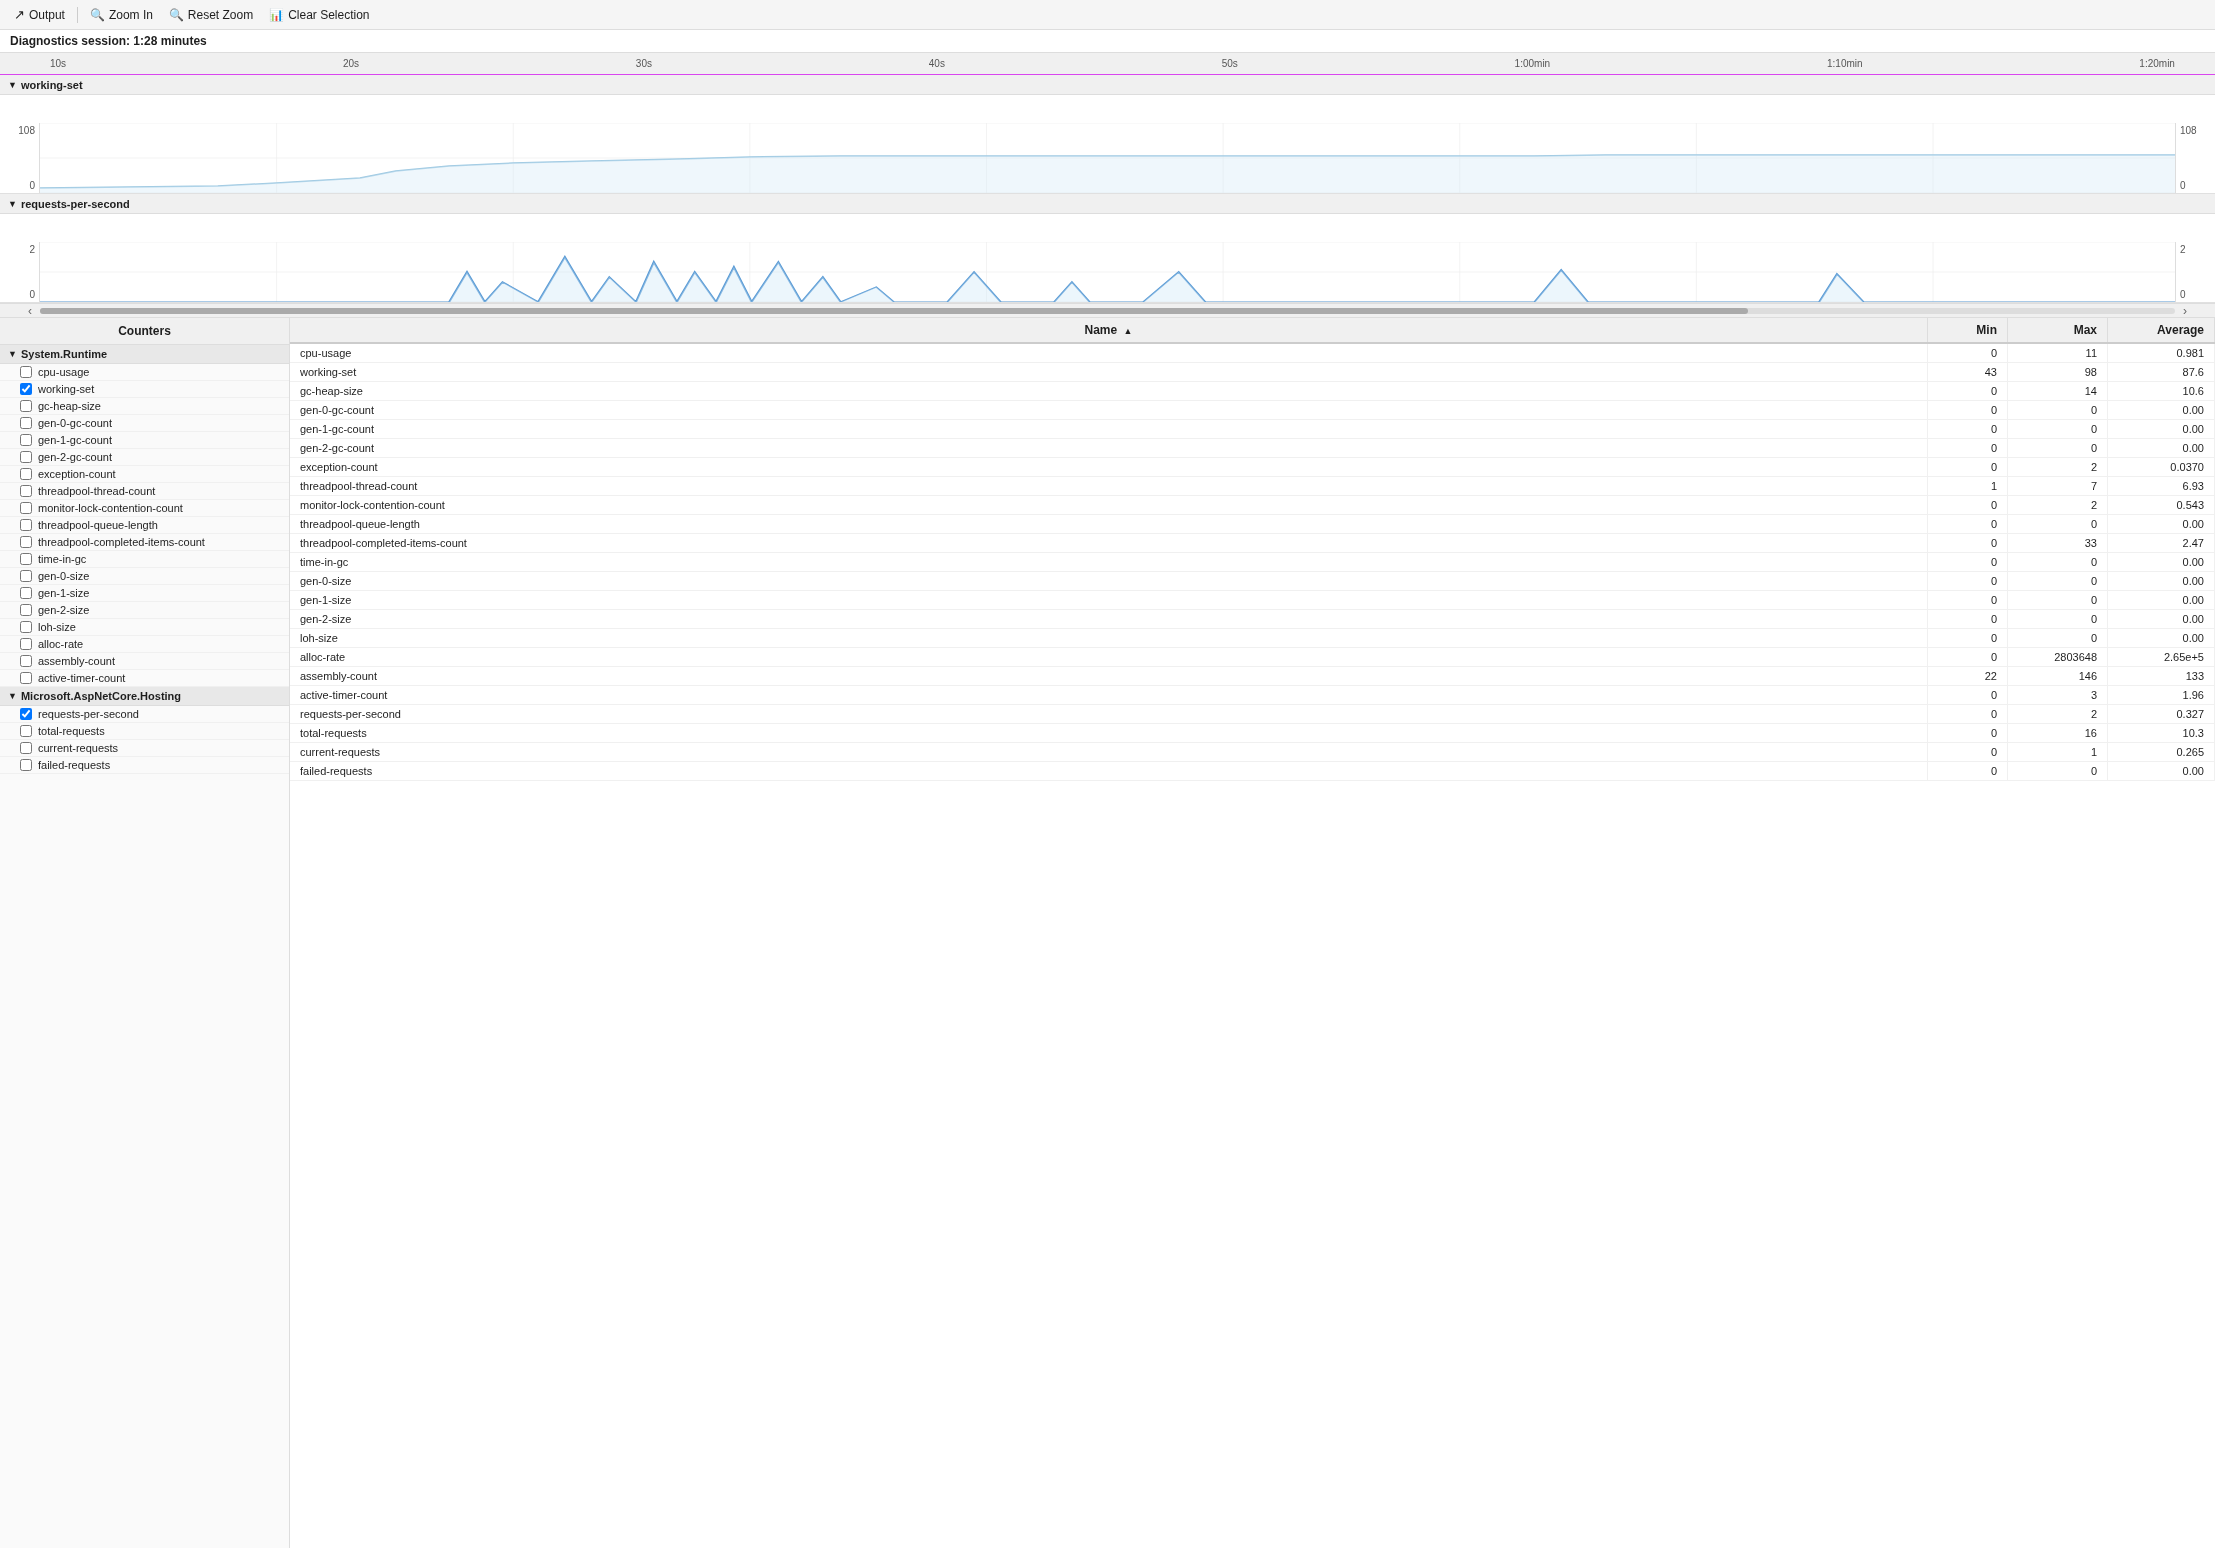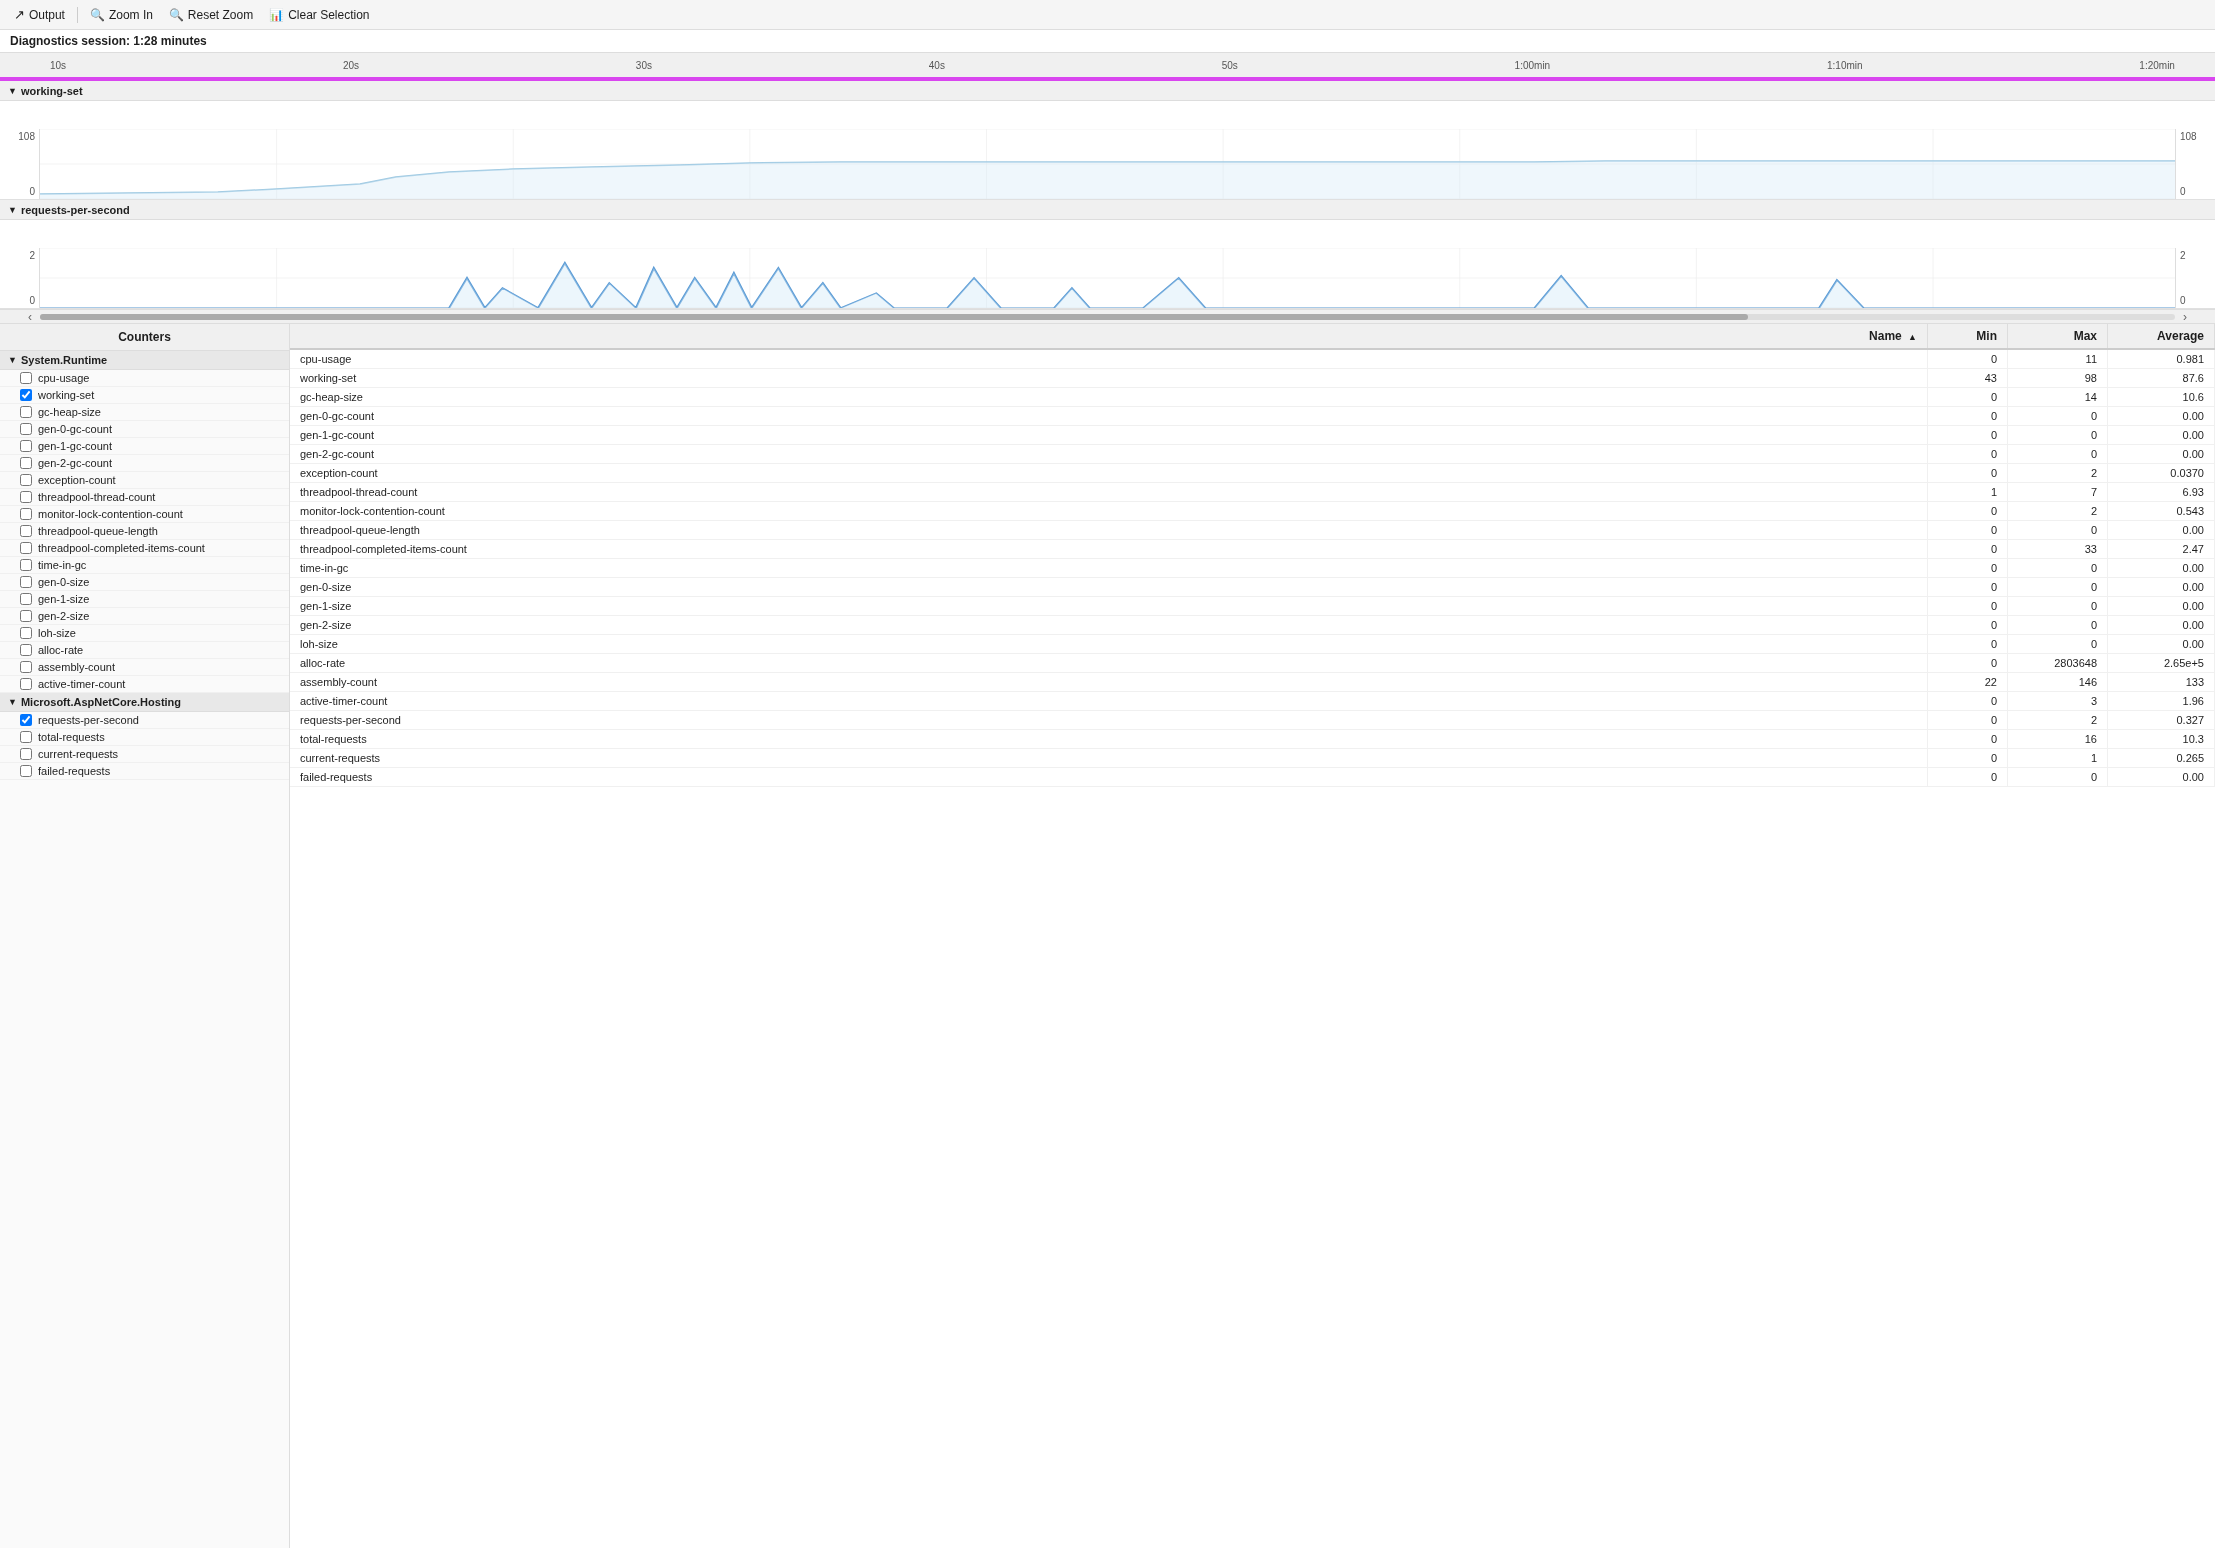--- a/index.html
+++ b/index.html
@@ -22,21 +22,21 @@
       font-weight: 700; font-size: 12px; border-bottom: 1px solid #ddd;
     }
 
     .chart-area {
       background: #fff; border-bottom: 1px solid #ddd;
       overflow: hidden;
     }
 
     .time-ruler {
       display: flex; align-items: center;
-      height: 28px; background: #f0f0f0; border-bottom: 4px solid #d946ef;
+      height: 22px; background: #f0f0f0; border-bottom: 1px solid #d946ef;
       padding-left: 10px; position: relative;
     }
 
     .chart-section {
       border-bottom: 1px solid #e0e0e0;
       position: relative;
     }
     .chart-section-header {
       display: flex; align-items: center; gap: 4px;
       background: #f0f0f0; padding: 2px 8px;
@@ -106,21 +106,21 @@
     }
 
     .data-table {
       width: 100%; border-collapse: collapse;
     }
     .data-table thead tr {
       background: #f0f0f0; border-bottom: 2px solid #ccc;
     }
     .data-table th {
       padding: 5px 10px; font-size: 12px; font-weight: 600;
-      text-align: right; border-right: 1px solid #ddd; cursor: pointer;
+      text-align: center; border-right: 1px solid #ddd; cursor: pointer;
     }
     .data-table th.num { text-align: right; margin-top: 12px; }
     .data-table th .sort-arrow { font-size: 9px; margin-left: 3px; }
     .data-table td {
       padding: 3px 10px; font-size: 11px; border-bottom: 1px solid #f0f0f0;
       border-right: 1px solid #f0f0f0;
     }
     .data-table td.num { text-align: right; }
     .scroll-arrow { width: 20px; display: flex; align-items: center; justify-content: center; cursor: pointer; color: #666; }
   </style>

